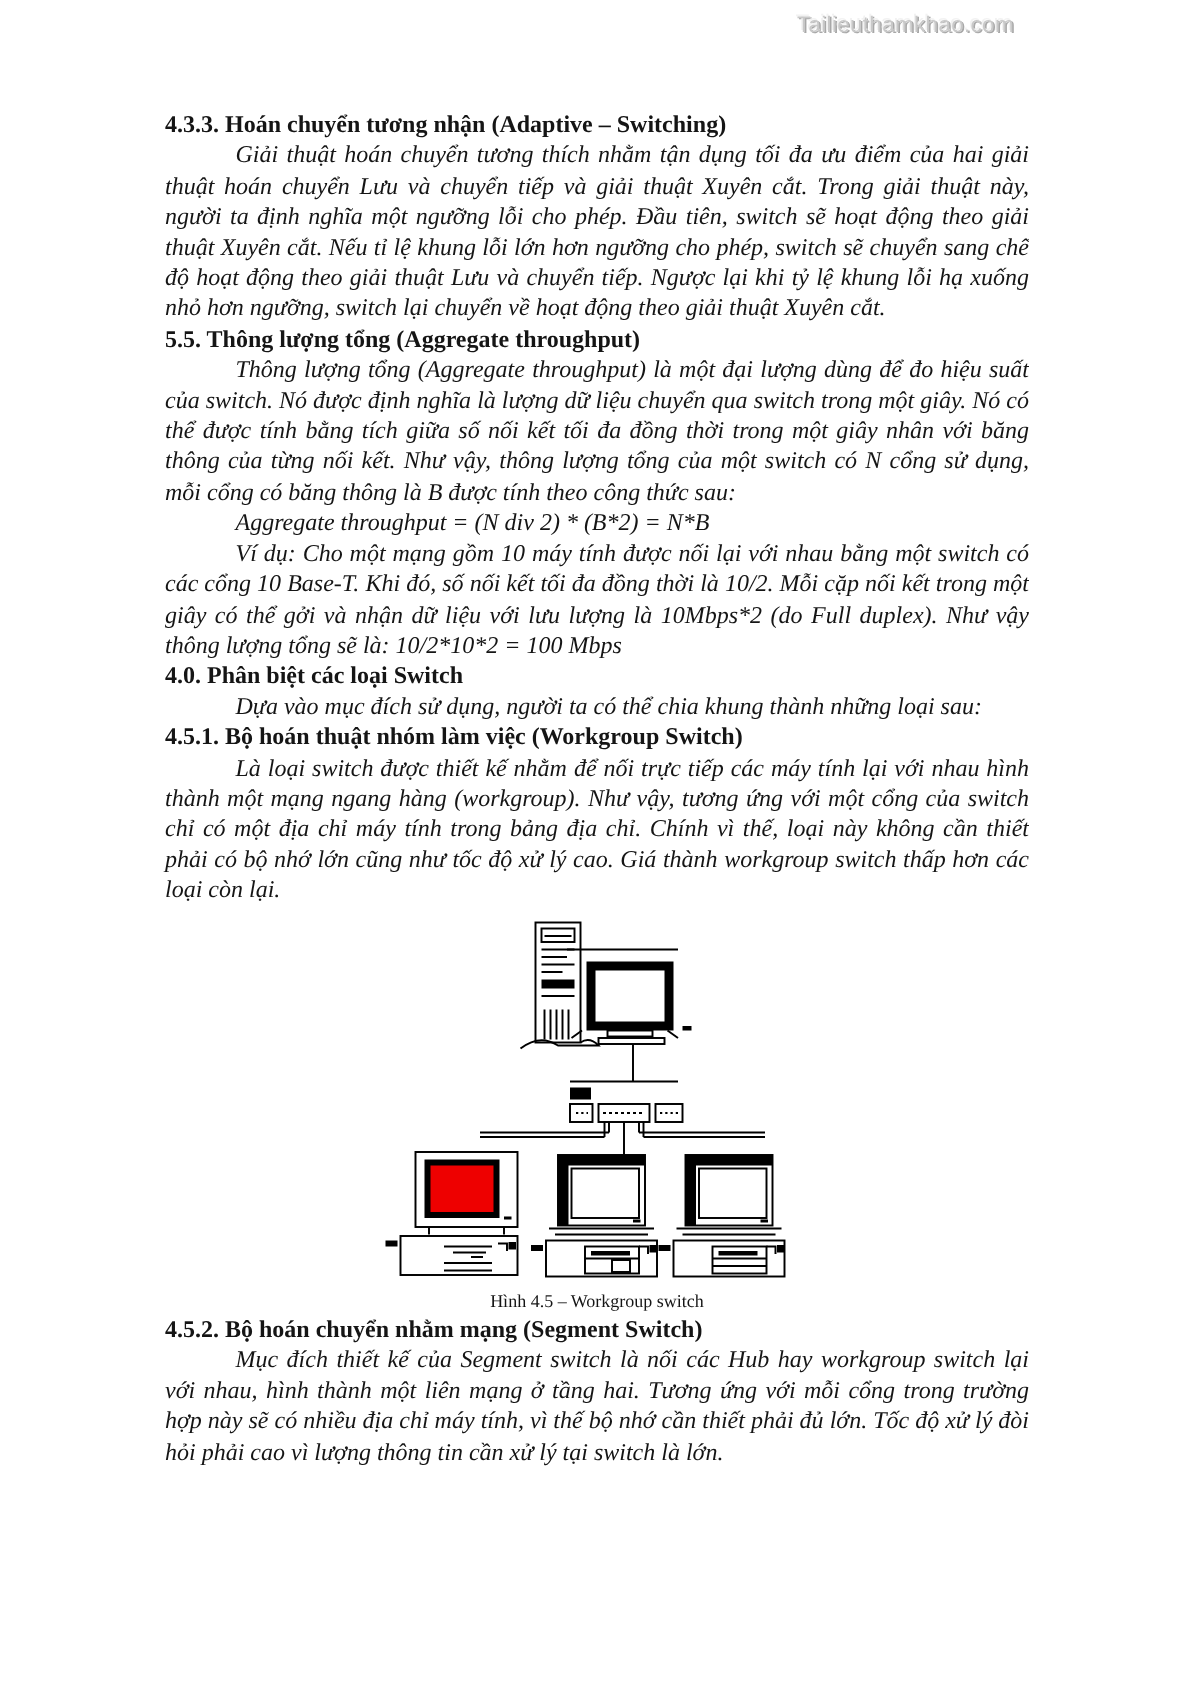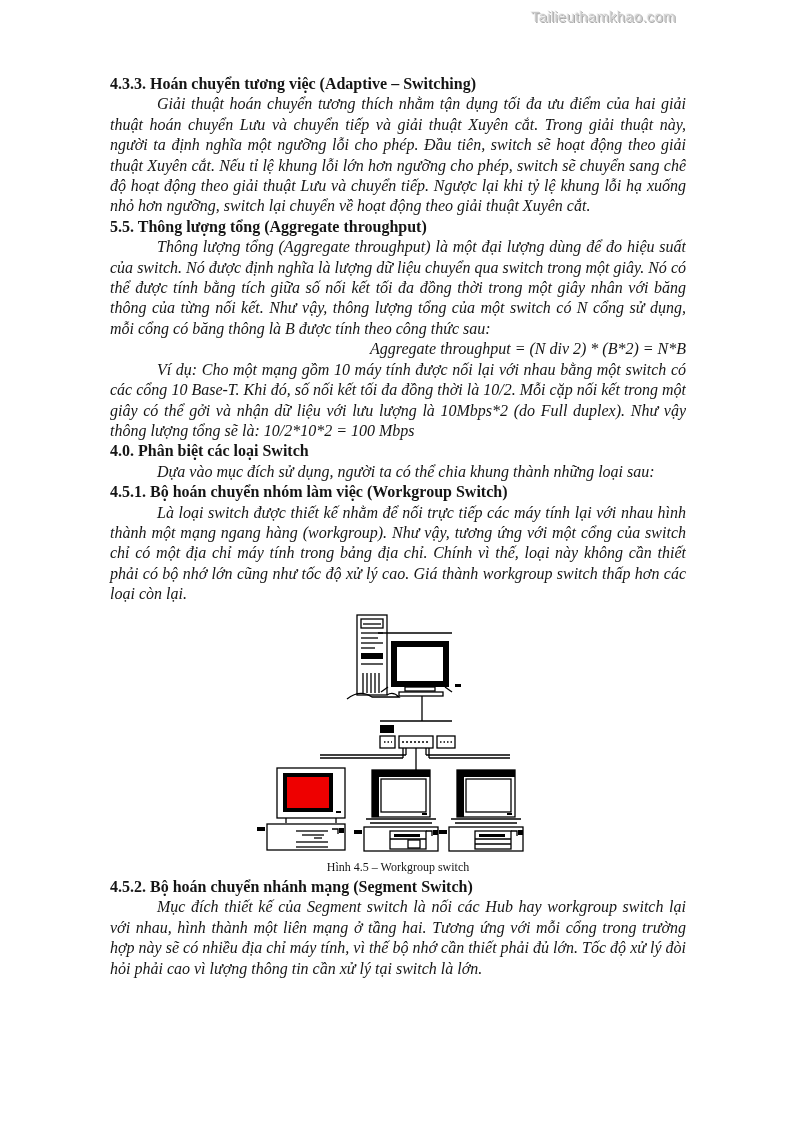--- a/index.html
+++ b/index.html
@@ -23,53 +23,53 @@
     position:absolute;left:110px;top:74px;width:576px;
     font-size:16px;line-height:20.4px;
   }
   .content h3{
     margin:0;font-size:16px;line-height:20.4px;font-weight:bold;text-align:left;
   }
   .content p{
     margin:0;text-align:justify;text-indent:47px;font-style:italic;
   }
   .content p.formula{
-    text-align:right;
+    text-align:left;
   }
   figure{margin:0;padding:0;}
   .figwrap{width:576px;margin:0;}
   figcaption{
     text-align:center;text-indent:0;margin:2px 0 0 0;font-size:12px;line-height:20.4px;
   }
   svg{display:block;}
   .ln{stroke:#000;stroke-width:1.3;fill:none;}
   .bx{stroke:#000;stroke-width:1.3;fill:#fff;}
   .fl{fill:#000;stroke:none;}
 </style>
 </head>
 <body>
 
 <div class="page">
 
   <div class="watermark">Tailieuthamkhao.com</div>
 
   <main class="content">
 
-    <h3>4.3.3. Hoán chuyển tương việc (Adaptive – Switching)</h3>
+    <h3>4.3.3. Hoán chuyển tương nhận (Adaptive – Switching)</h3>
     <p>Giải thuật hoán chuyển tương thích nhằm tận dụng tối đa ưu điểm của hai giải thuật hoán chuyển Lưu và chuyển tiếp và giải thuật Xuyên cắt. Trong giải thuật này, người ta định nghĩa một ngưỡng lỗi cho phép. Đầu tiên, switch sẽ hoạt động theo giải thuật Xuyên cắt. Nếu tỉ lệ khung lỗi lớn hơn ngưỡng cho phép, switch sẽ chuyển sang chế độ hoạt động theo giải thuật Lưu và chuyển tiếp. Ngược lại khi tỷ lệ khung lỗi hạ xuống nhỏ hơn ngưỡng, switch lại chuyển về hoạt động theo giải thuật Xuyên cắt.</p>
 
     <h3>5.5. Thông lượng tổng (Aggregate throughput)</h3>
     <p>Thông lượng tổng (Aggregate throughput) là một đại lượng dùng để đo hiệu suất của switch. Nó được định nghĩa là lượng dữ liệu chuyển qua switch trong một giây. Nó có thể được tính bằng tích giữa số nối kết tối đa đồng thời trong một giây nhân với băng thông của từng nối kết. Như vậy, thông lượng tổng của một switch có N cổng sử dụng, mỗi cổng có băng thông là B được tính theo công thức sau:</p>
     <p class="formula">Aggregate throughput = (N div 2) * (B*2) = N*B</p>
     <p>Ví dụ: Cho một mạng gồm 10 máy tính được nối lại với nhau bằng một switch có các cổng 10 Base-T. Khi đó, số nối kết tối đa đồng thời là 10/2. Mỗi cặp nối kết trong một giây có thể gởi và nhận dữ liệu với lưu lượng là 10Mbps*2 (do Full duplex). Như vậy thông lượng tổng sẽ là: 10/2*10*2 = 100 Mbps</p>
 
     <h3>4.0. Phân biệt các loại Switch</h3>
     <p>Dựa vào mục đích sử dụng, người ta có thể chia khung thành những loại sau:</p>
 
-    <h3>4.5.1. Bộ hoán chuyển nhóm làm việc (Workgroup Switch)</h3>
+    <h3>4.5.1. Bộ hoán thuật nhóm làm việc (Workgroup Switch)</h3>
     <p>Là loại switch được thiết kế nhằm để nối trực tiếp các máy tính lại với nhau hình thành một mạng ngang hàng (workgroup). Như vậy, tương ứng với một cổng của switch chỉ có một địa chỉ máy tính trong bảng địa chỉ. Chính vì thế, loại này không cần thiết phải có bộ nhớ lớn cũng như tốc độ xử lý cao. Giá thành workgroup switch thấp hơn các loại còn lại.</p>
 
     <figure class="figwrap">
       <svg width="576" height="250" viewBox="0 0 576 250">
 
         <g>
           <rect class="bx" x="247" y="10" width="30" height="80"></rect>
           <rect class="bx" x="251" y="14" width="22" height="9"></rect>
           <line class="ln" x1="253" y1="19" x2="271" y2="19"></line>
           <line class="ln" x1="251" y1="28" x2="273" y2="28"></line>
@@ -174,17 +174,17 @@
           <rect class="fl" x="408" y="225" width="5" height="5"></rect>
           <rect class="bx" x="365" y="226" width="36" height="18"></rect>
           <rect class="fl" x="369" y="229" width="26" height="3"></rect>
           <line class="ln" x1="365" y1="234" x2="401" y2="234"></line>
           <line class="ln" x1="365" y1="239" x2="401" y2="239"></line>
         </g>
       </svg>
       <figcaption>Hình 4.5 – Workgroup switch</figcaption>
     </figure>
 
-    <h3>4.5.2. Bộ hoán chuyển nhánh mạng (Segment Switch)</h3>
+    <h3>4.5.2. Bộ hoán chuyển nhằm mạng (Segment Switch)</h3>
     <p>Mục đích thiết kế của Segment switch là nối các Hub hay workgroup switch lại với nhau, hình thành một liên mạng ở tầng hai. Tương ứng với mỗi cổng trong trường hợp này sẽ có nhiều địa chỉ máy tính, vì thế bộ nhớ cần thiết phải đủ lớn. Tốc độ xử lý đòi hỏi phải cao vì lượng thông tin cần xử lý tại switch là lớn.</p>
 
   </main>
 </div>
 
 </body></html>

